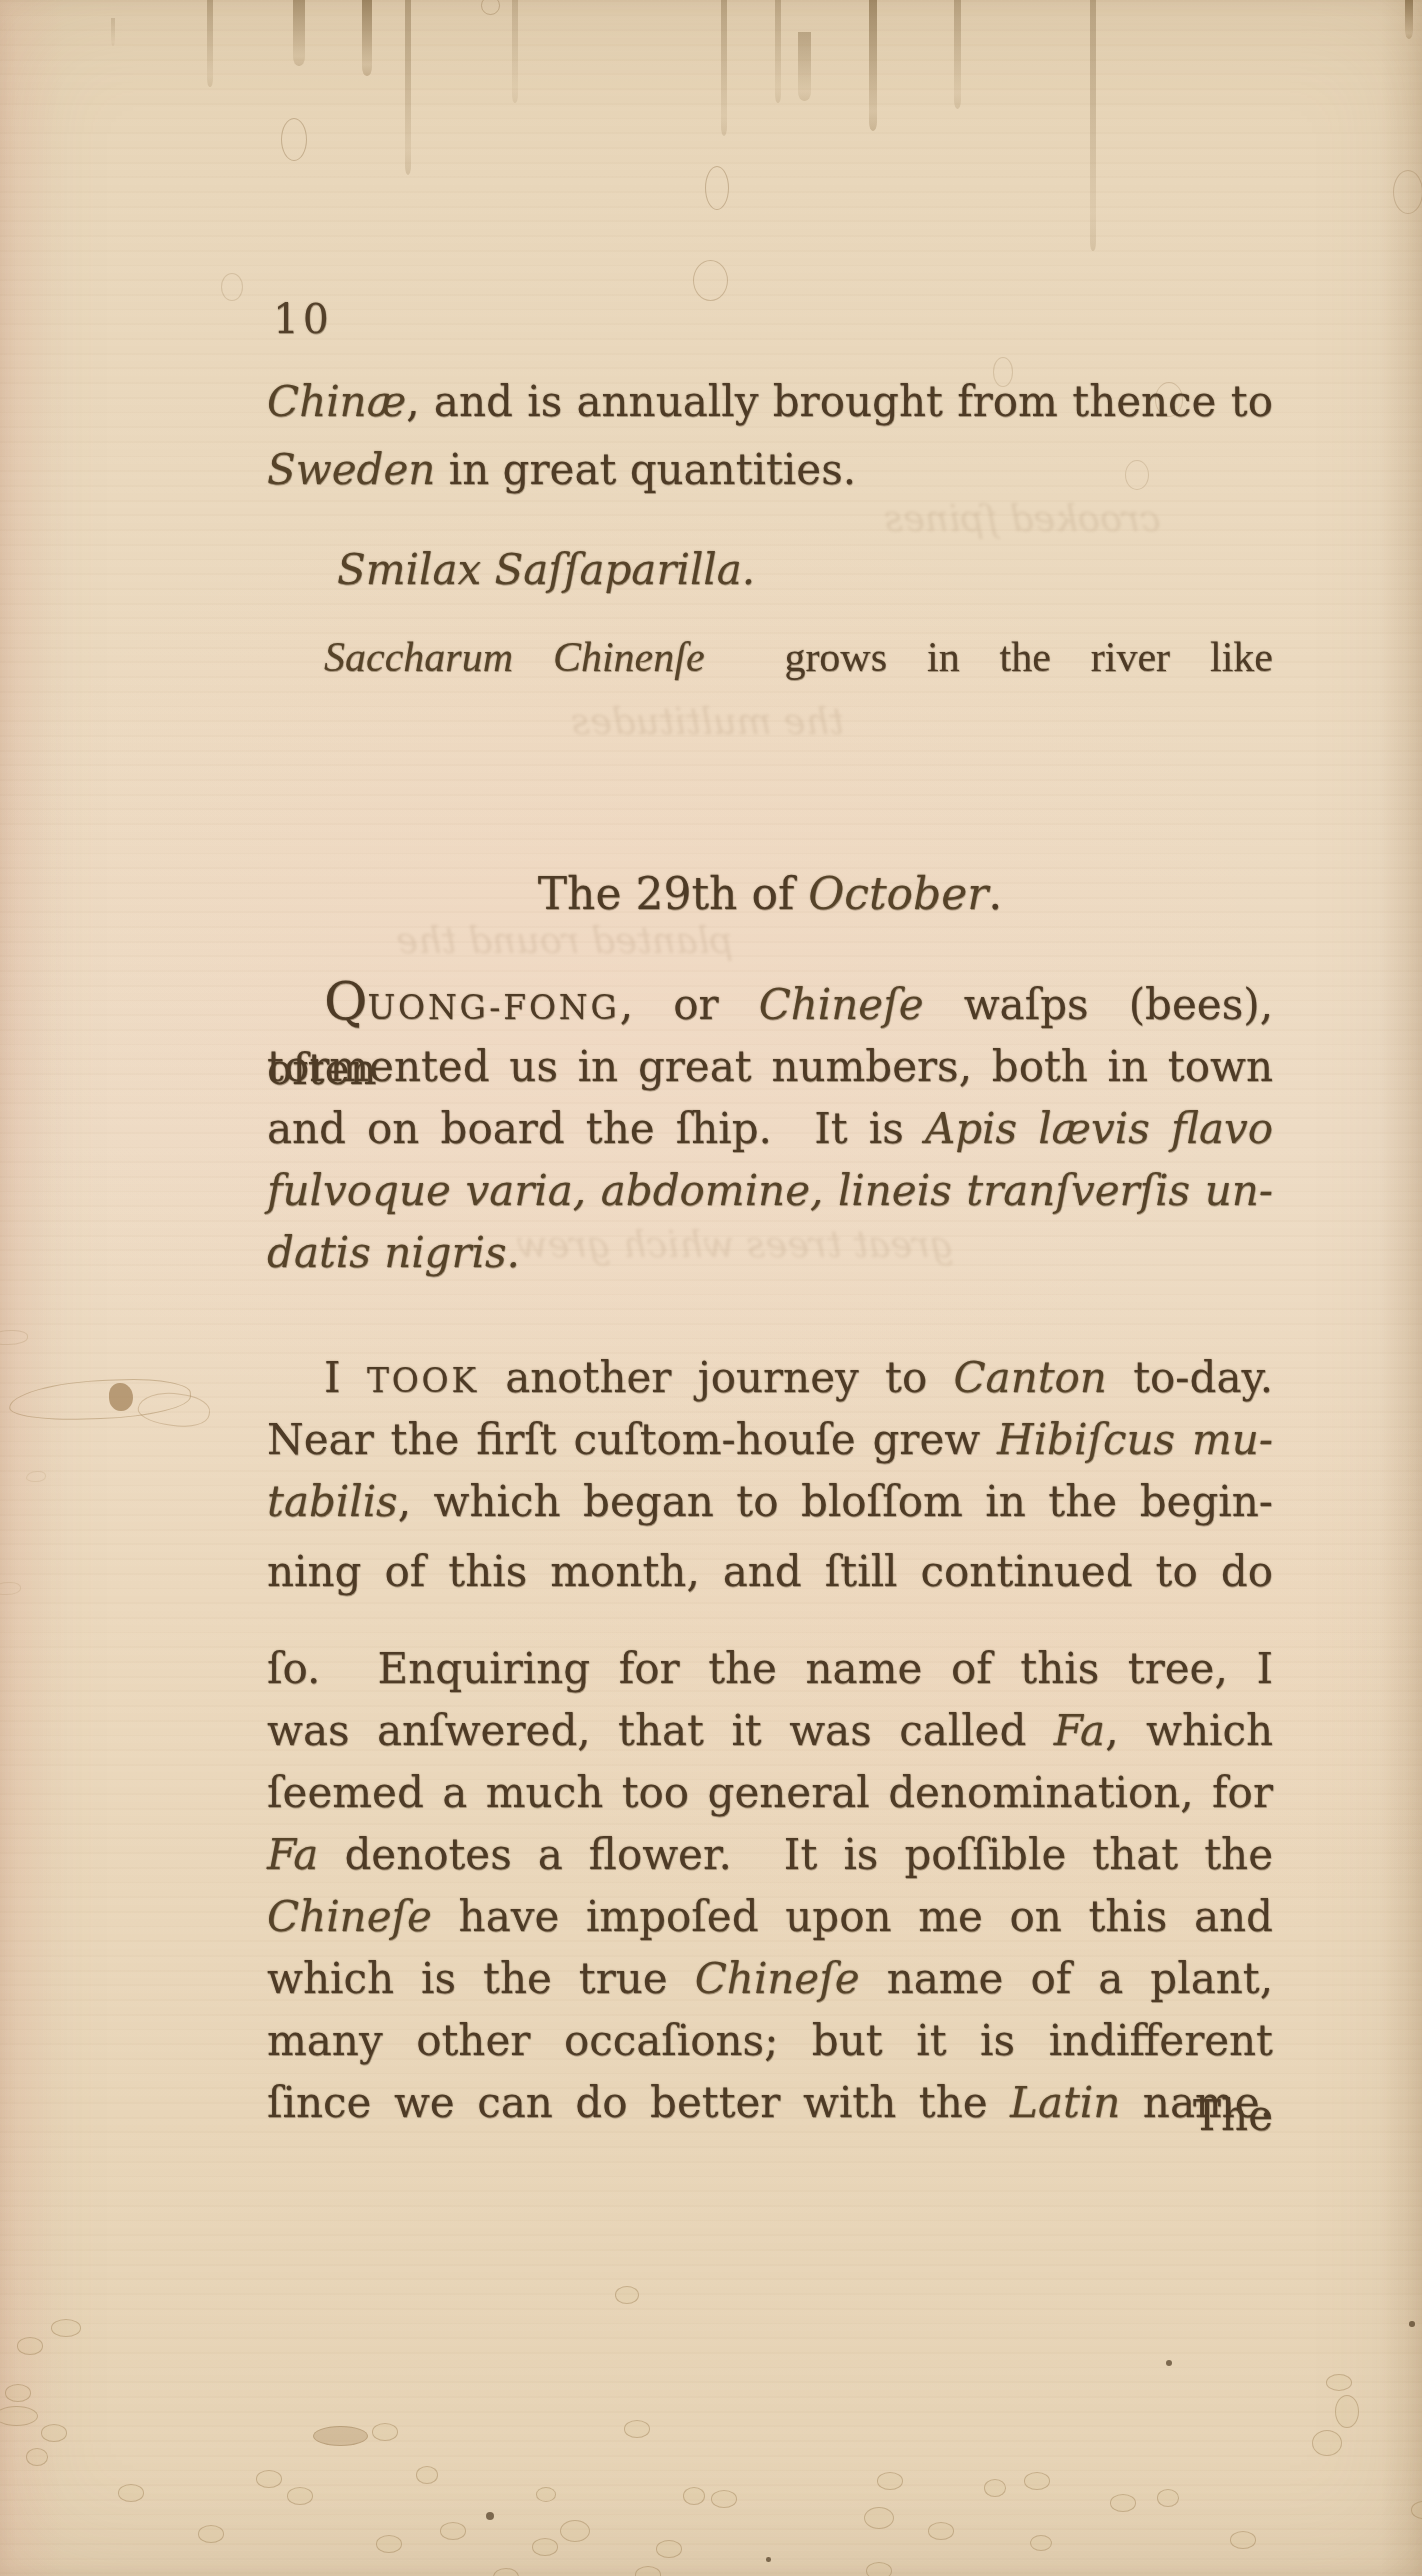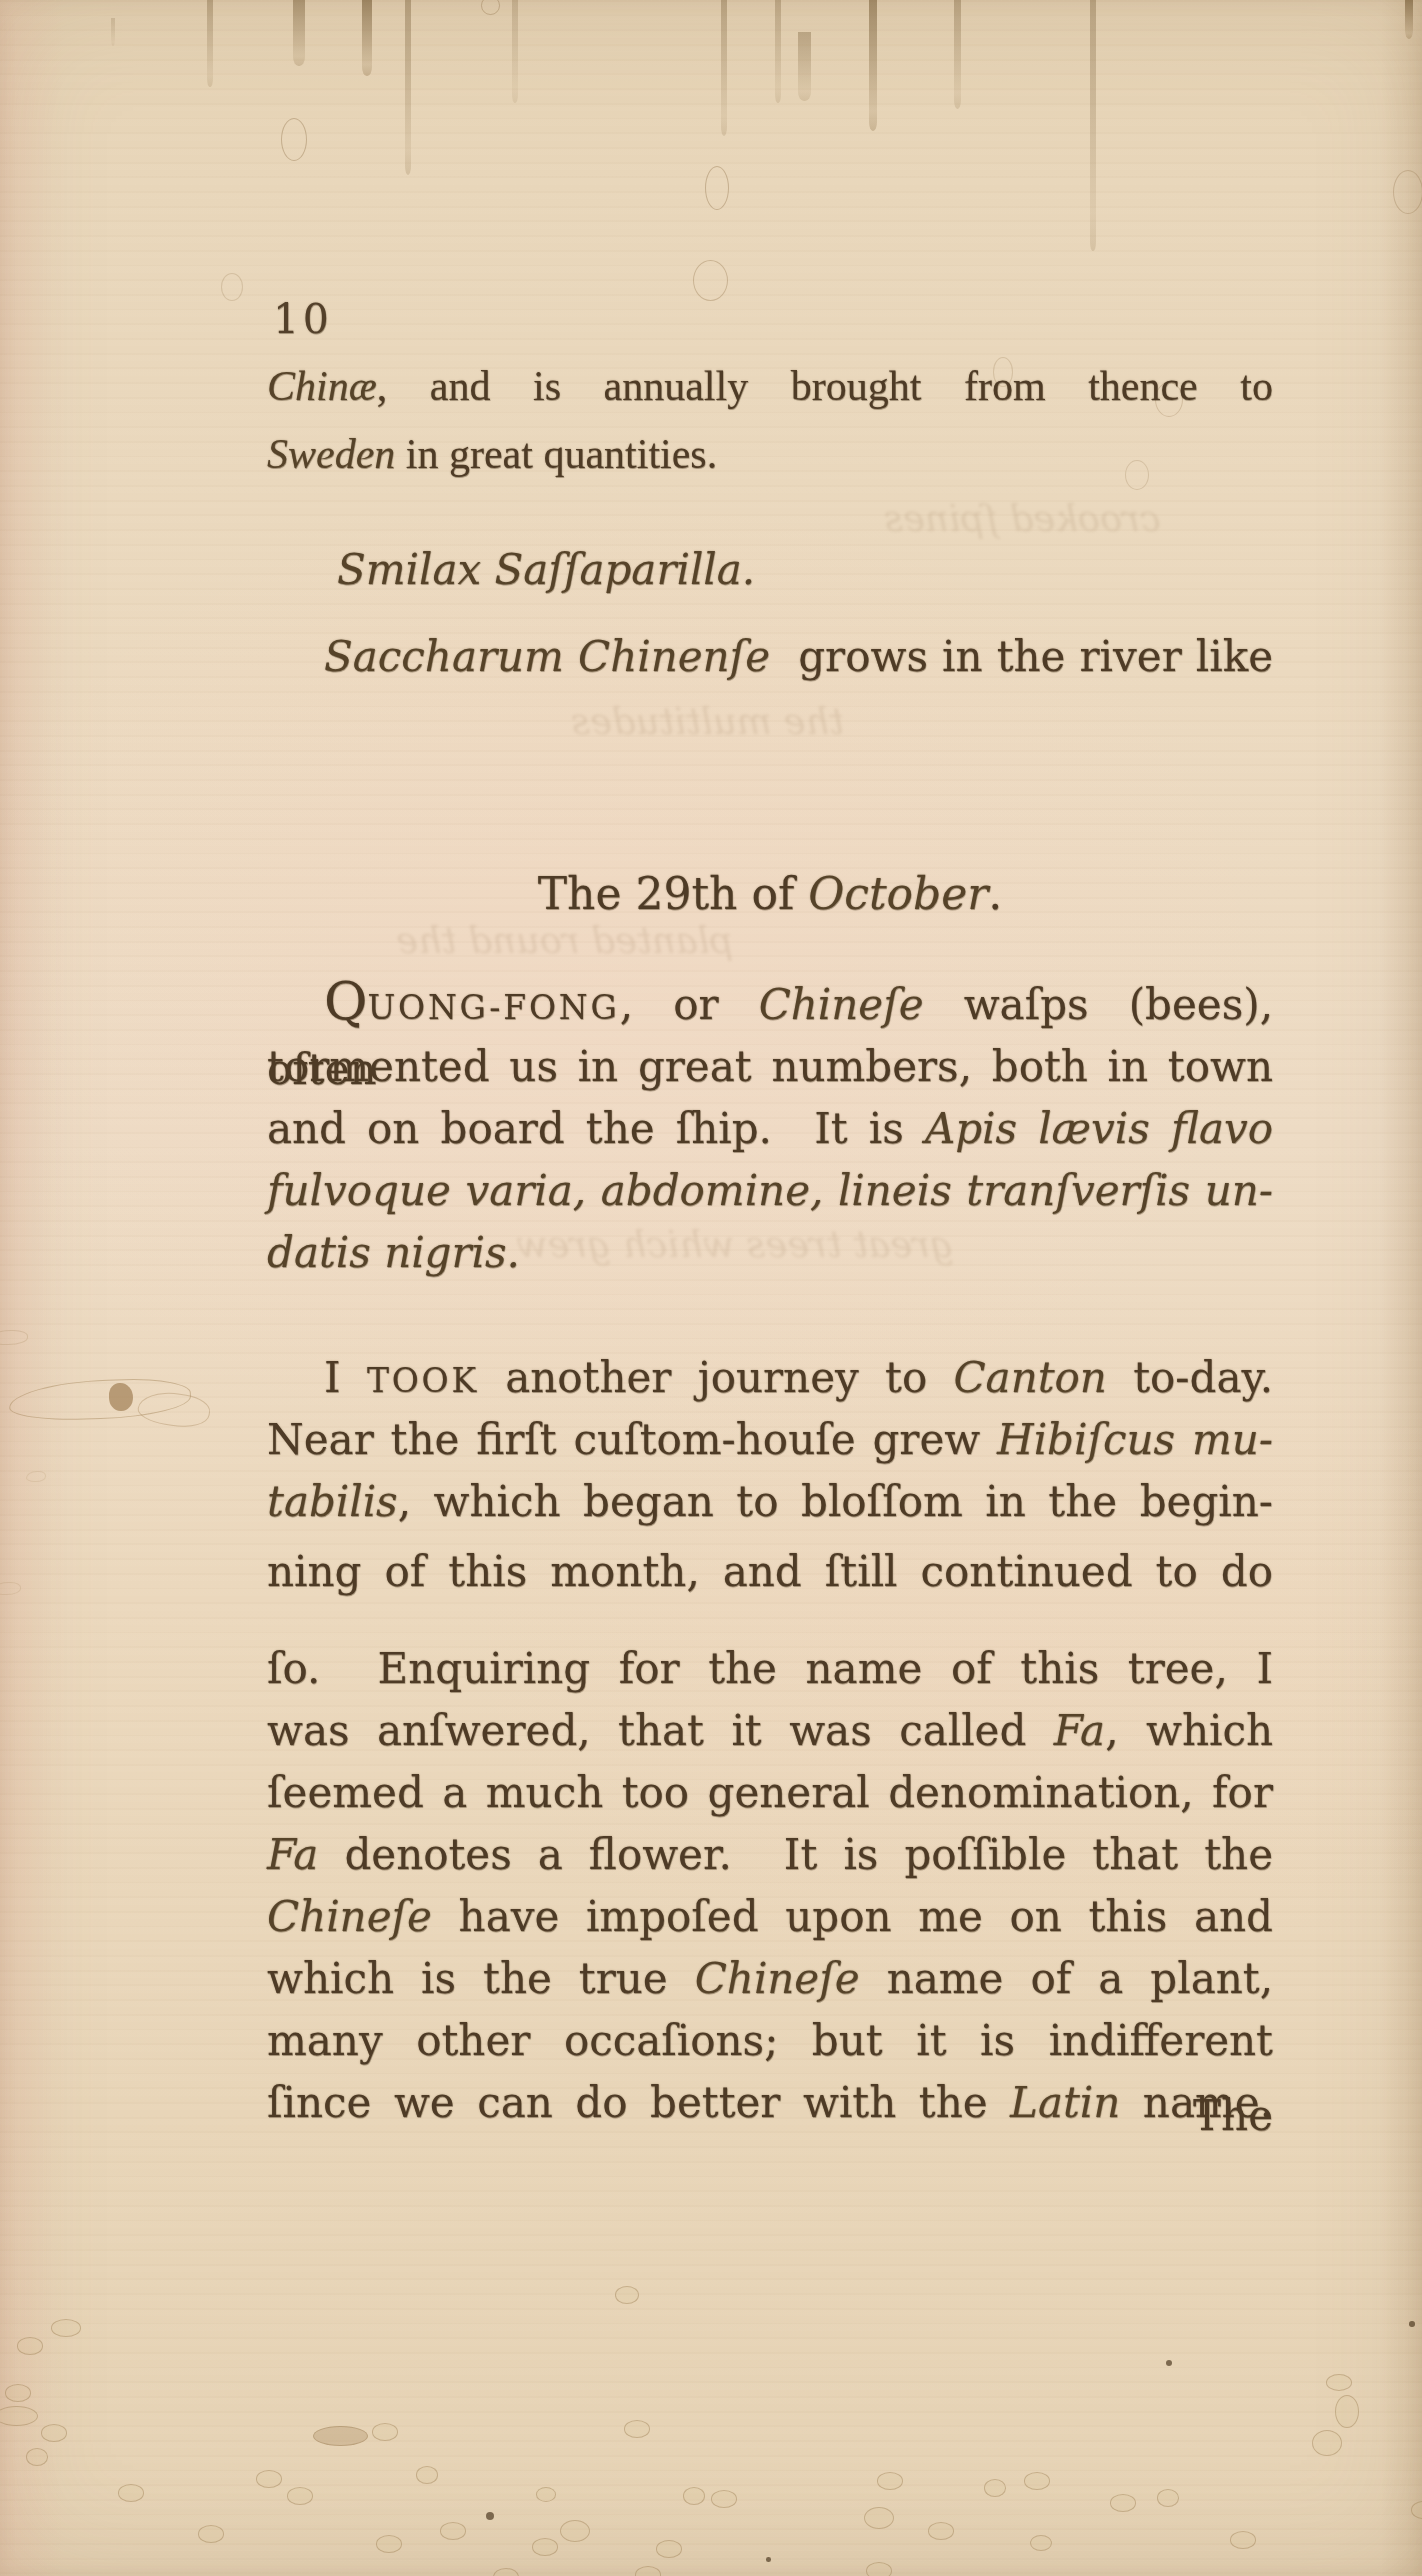--- a/index.html
+++ b/index.html
@@ -128,28 +128,28 @@
   <div class="sp" style="left:1409px;top:2321px;width:5.5px;height:5.5px"></div>
 
   <div class="st" style="left:884px;top:497px;">crooked ſpines</div>
   <div class="st" style="left:396px;top:919px;">planted round the</div>
   <div class="st" style="left:516px;top:1223px;">great trees which grew</div>
   <div class="st" style="left:571px;top:700px;">the multitudes</div>
 
   <div class="running-num ink">10</div>
 
   <div class="text-layer" id="text-layer">
-      <div class="block ink" style="top: 352px; font-family: Liberation Serif, serif;">
+      <div class="block ink" style="top: 368px;">
         <div class="line just" style="height: 68px; line-height: 68px;"><span class="it">Chinæ</span><span>, and is annually brought from thence to</span></div>
         <div class="line" style="height: 68px; line-height: 68px;"><span class="it">Sweden</span><span> in great quantities.</span></div>
       </div>
       <div class="block ink" style="top: 536px;">
         <div class="line" style="height: 68px; line-height: 68px; text-indent: 70px;"><span class="it">Smilax Saſſaparilla.</span></div>
       </div>
-      <div class="block ink" style="top: 623px;">
+      <div class="block ink" style="top: 623px; font-family: Liberation Serif, serif;">
         <div class="line just" style="height: 68px; line-height: 68px; text-indent: 57px;"><span class="it">Saccharum Chinenſe</span><span>&nbsp; grows in the river like</span></div>
       </div>
       <div class="block ink" style="top: 864px; font-size: 44px;">
         <div class="line ctr" style="height: 59px; line-height: 59px;"><span>The 29th of </span><span class="it">October</span><span>.</span></div>
       </div>
       <div class="block ink" style="top: 974px;">
         <div class="line just" style="height: 62px; line-height: 62px; text-indent: 57px;"><span class="bq">Q</span><span class="sc">UONG-FONG</span><span>, or </span><span class="it">Chineſe</span><span> waſps (bees), often</span></div>
         <div class="line just" style="height: 62px; line-height: 62px;"><span>tormented us in great numbers, both in town</span></div>
         <div class="line just" style="height: 62px; line-height: 62px;"><span>and on board the ſhip.&nbsp; It is </span><span class="it">Apis lævis flavo</span></div>
         <div class="line just" style="height: 62px; line-height: 62px;"><span class="it">fulvoque varia, abdomine, lineis tranſverſis un-</span></div>

